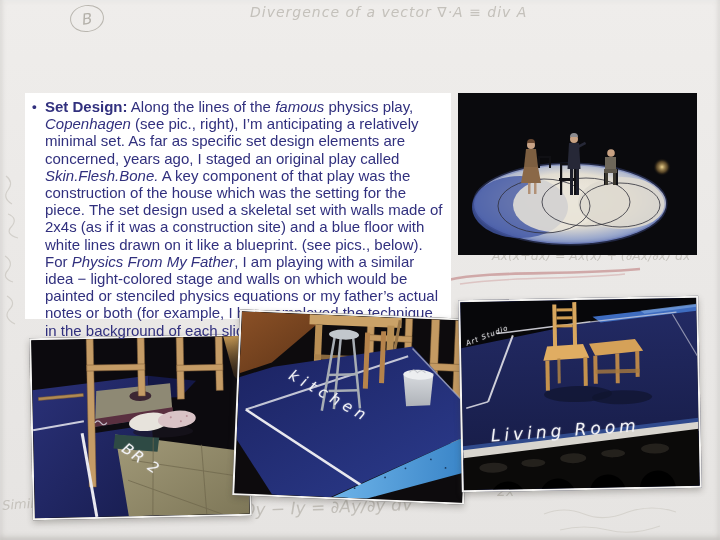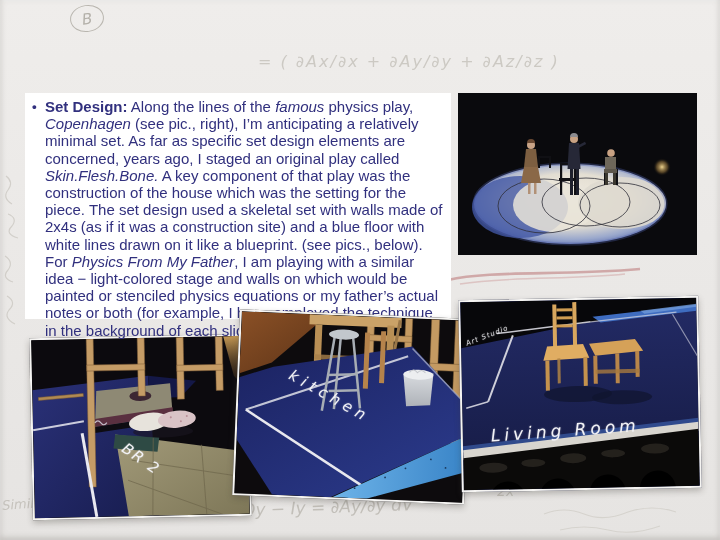--- a/index.html
+++ b/index.html
@@ -51,21 +51,22 @@
   .lbl-art{left:4px;top:30px;font-size:7px;letter-spacing:1px;transform:rotate(-20deg);opacity:.9;}
 </style>
 </head>
 <body>
 
 <div class="slide">
 
   <div class="hw hw-circleB">
       <span>B</span>
     </div>
-  <div class="hw hw-exp">= ( ∂Ax/∂x + ∂Ay/∂y + ∂Az/∂z )</div>
+  <div class="hw hw-div">Divergence of a vector   ∇·A ≡ div A</div>
+  <div class="hw hw-taylor">Ax(x+dx) = Ax(x) + (∂Ax/∂x) dx</div>
   <div class="hw hw-sim">Similarly for y ∂ z</div>
   <div class="hw hw-flux">Oy − Iy = ∂Ay/∂y dV</div>
   <div class="hw hw-2x">2x</div>
 
   <svg class="hw-svg" style="left:440px;top:260px;width:220px;height:30px" viewBox="0 0 220 30">
     <path d="M8,20 C50,10 120,16 200,9" stroke="#c79393" stroke-width="2.6" fill="none" opacity=".75"></path>
     <path d="M20,24 C70,16 130,20 185,14" stroke="#cfa0a0" stroke-width="1.4" fill="none" opacity=".5"></path>
   </svg>
   <svg class="hw-svg" style="left:2px;top:170px;width:24px;height:170px" viewBox="0 0 24 170">
     <g stroke="#ccc9c3" stroke-width="1.2" fill="none" opacity=".8">

